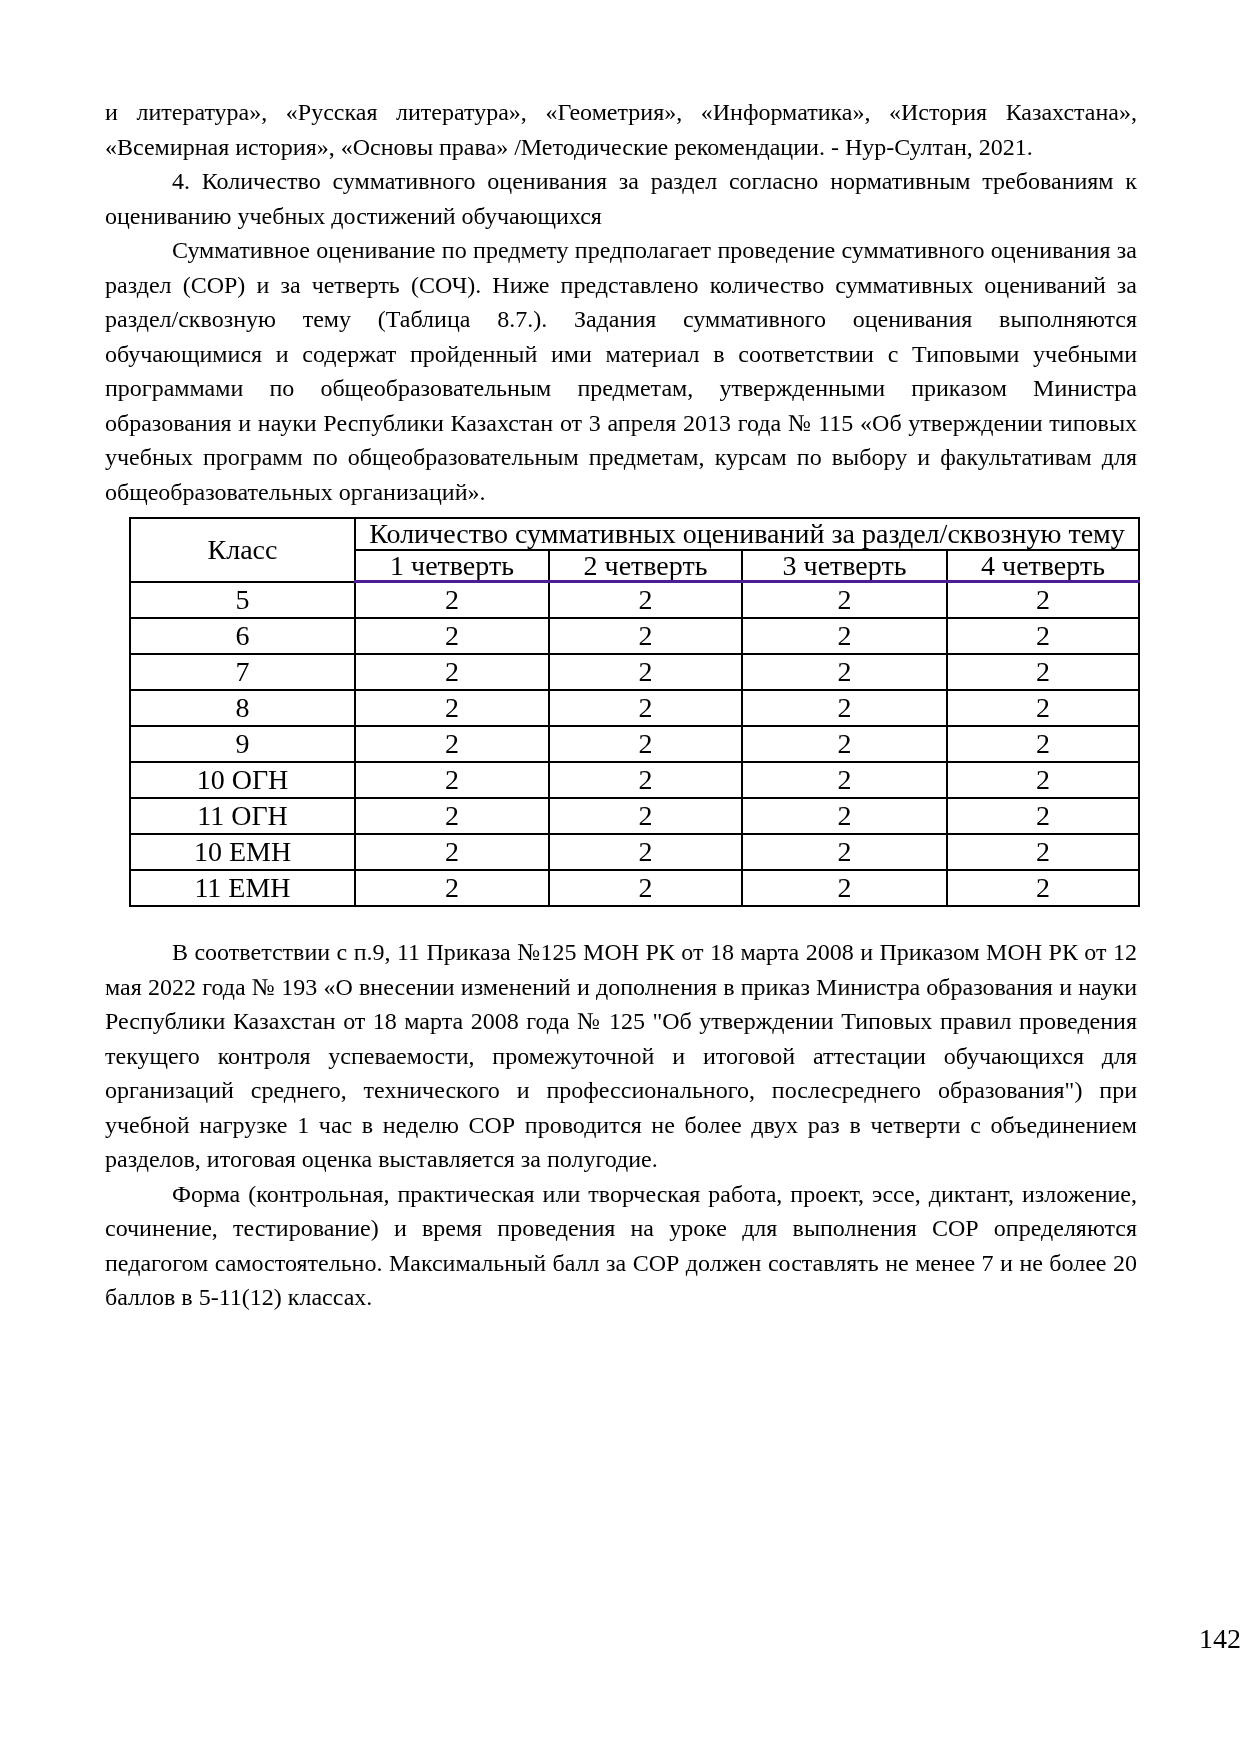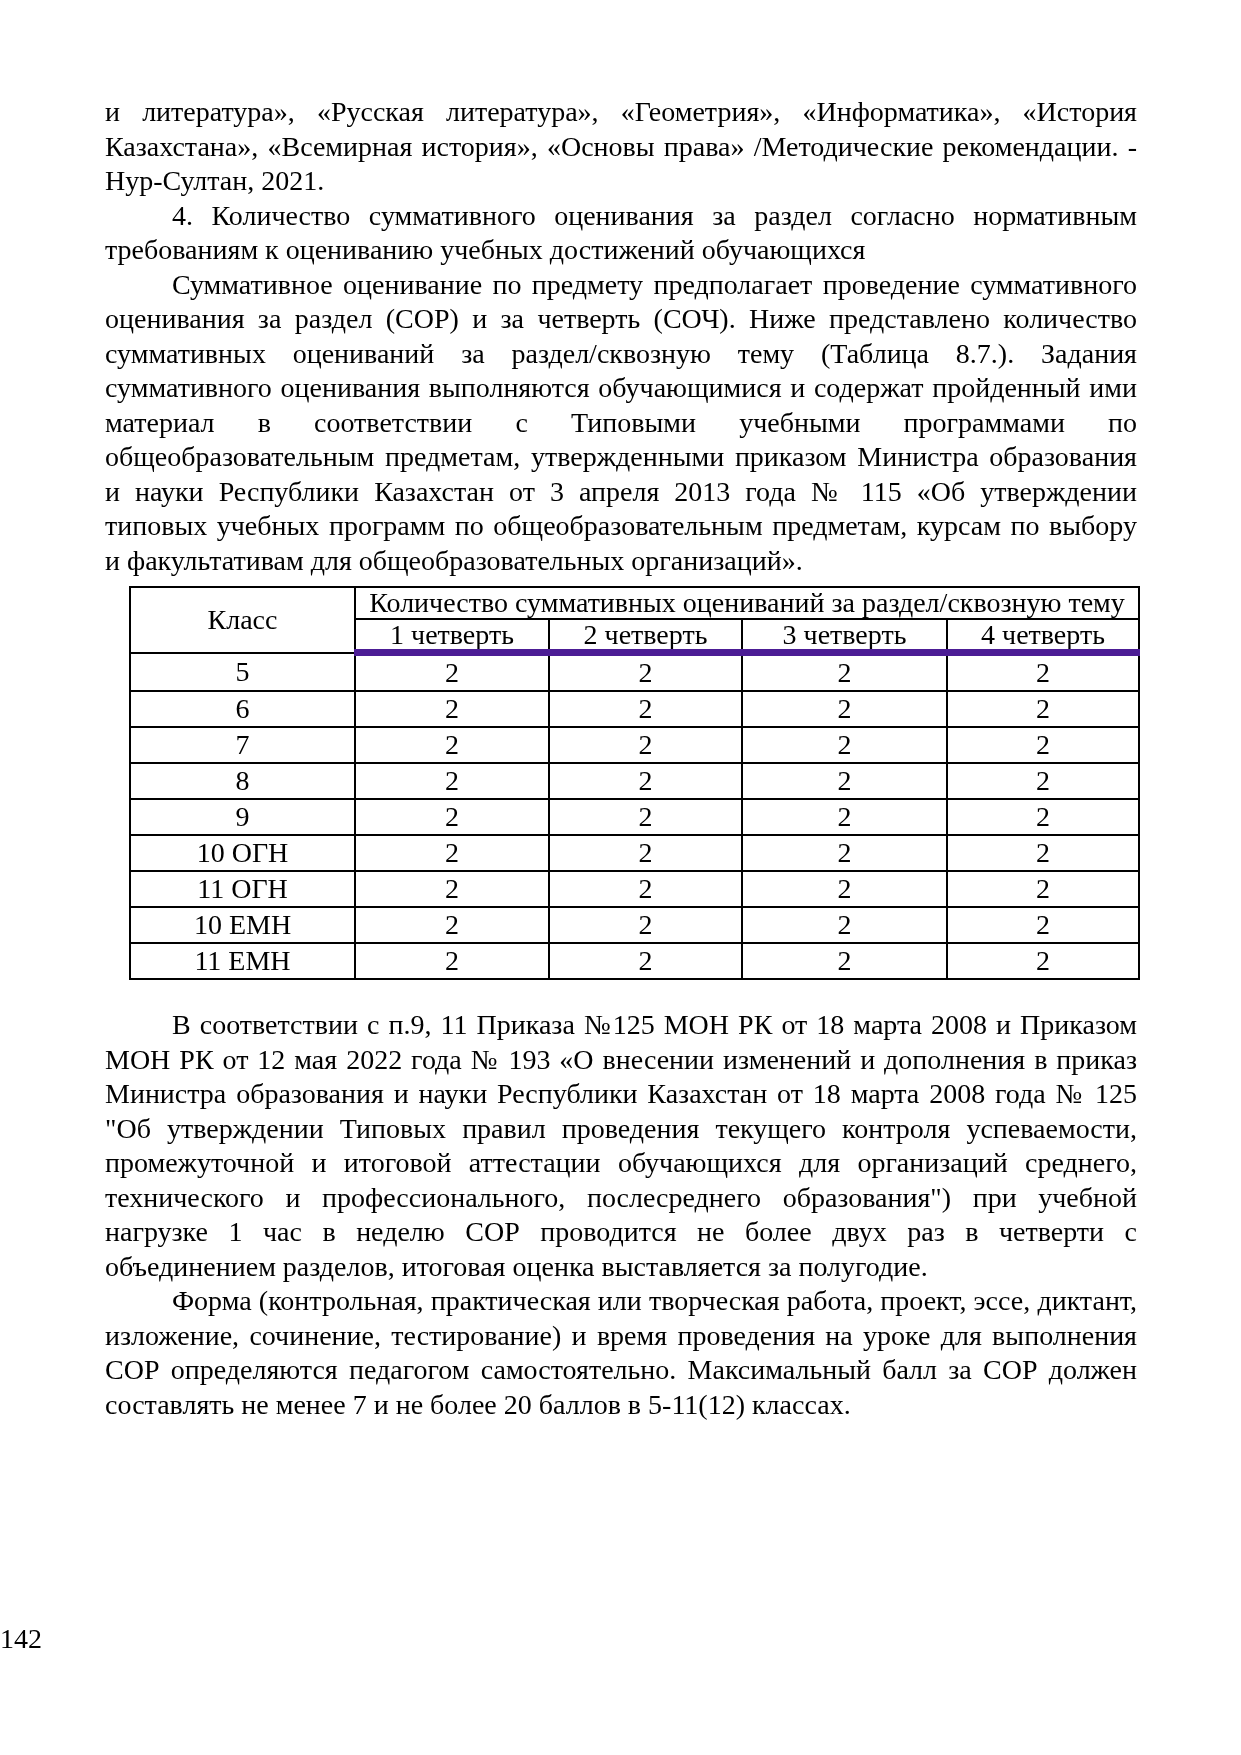--- a/index.html
+++ b/index.html
@@ -13,21 +13,21 @@
     overflow: hidden;
   }
   .content {
     position: absolute;
     left: 105px;
     top: 95px;
     width: 1032px;
   }
   .para {
     margin: 0;
-    font-size: 28px;
+    font-size: 24px;
     line-height: 34.5px;
     text-align: justify;
     text-indent: 67px;
   }
   .para.cont { text-indent: 0; }
   .para.italic { }
   .caption { margin-top: 30px; }
 
   table.assess {
     border-collapse: collapse;
@@ -40,31 +40,31 @@
   table.assess td {
     border: 2px solid #000;
     font-size: 28px;
     text-align: center;
     vertical-align: middle;
     padding: 0;
     overflow: hidden;
     white-space: nowrap;
   }
   tr.hrow1 td { height: 30px; line-height: 30px; }
-  tr.hrow2 td { height: 29px; line-height: 29px; border-bottom: 7px solid #4c1d95; }
+  tr.hrow2 td { height: 29px; line-height: 29px; border-bottom: 3px solid #4c1d95; }
   tr.drow  td { height: 34px; line-height: 34px; }
 
   .after-table { margin-top: 28px; }
 
   .page-number {
     position: absolute;
     top: 1622px;
     left: 0;
     width: 100%;
-    text-align: left;
+    text-align: right;
     font-size: 28px;
     line-height: 34px;
   }
 </style>
 </head>
 <body>
 
 <div class="page">
   <div class="content">
 

